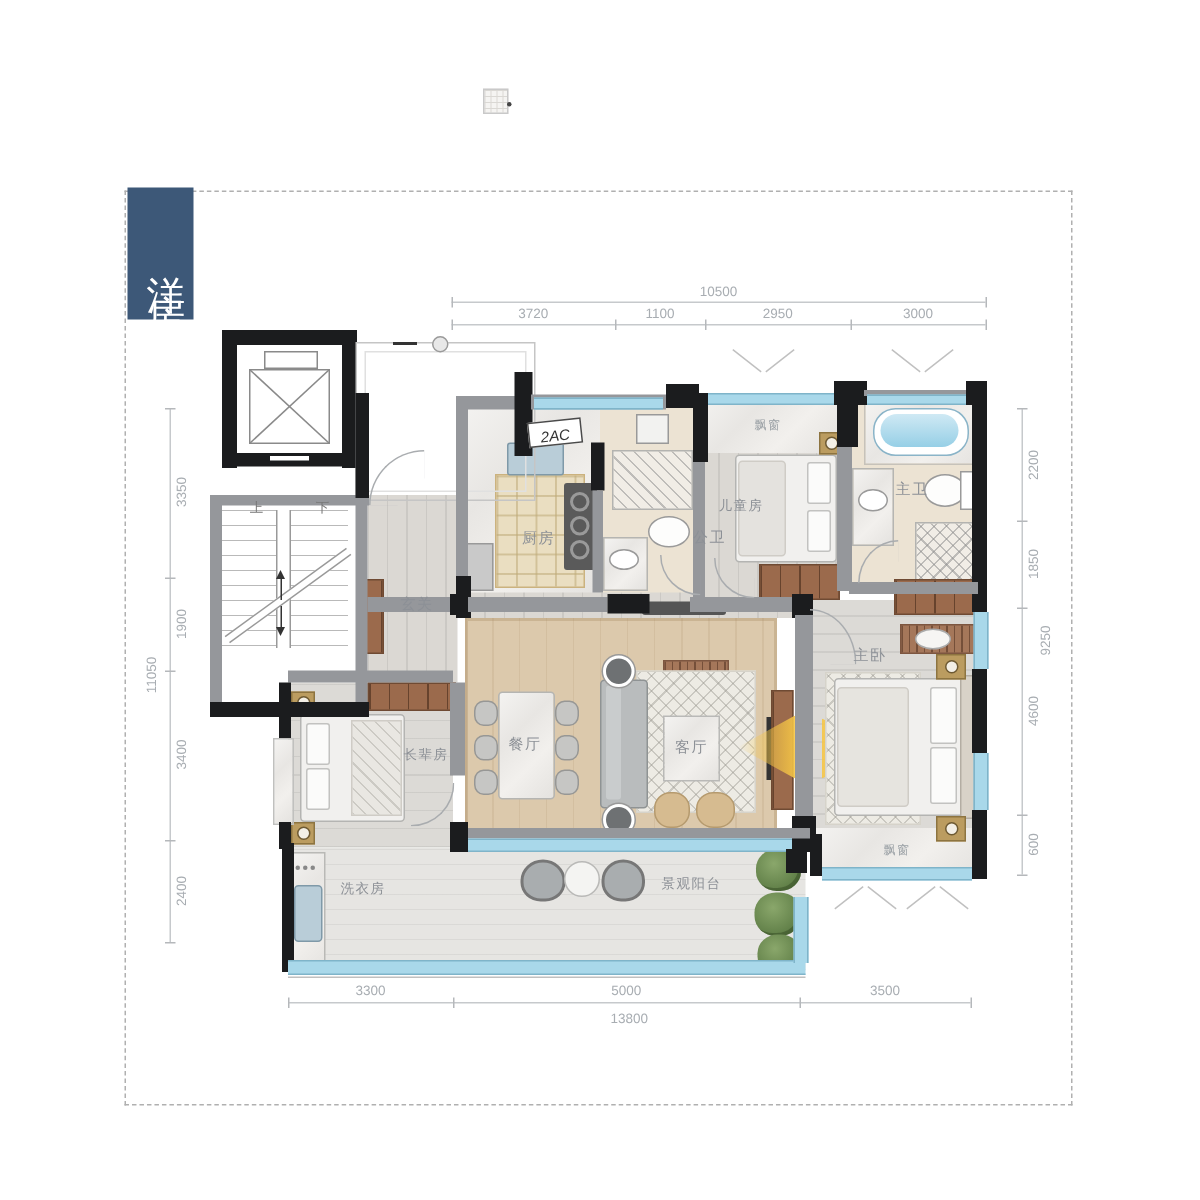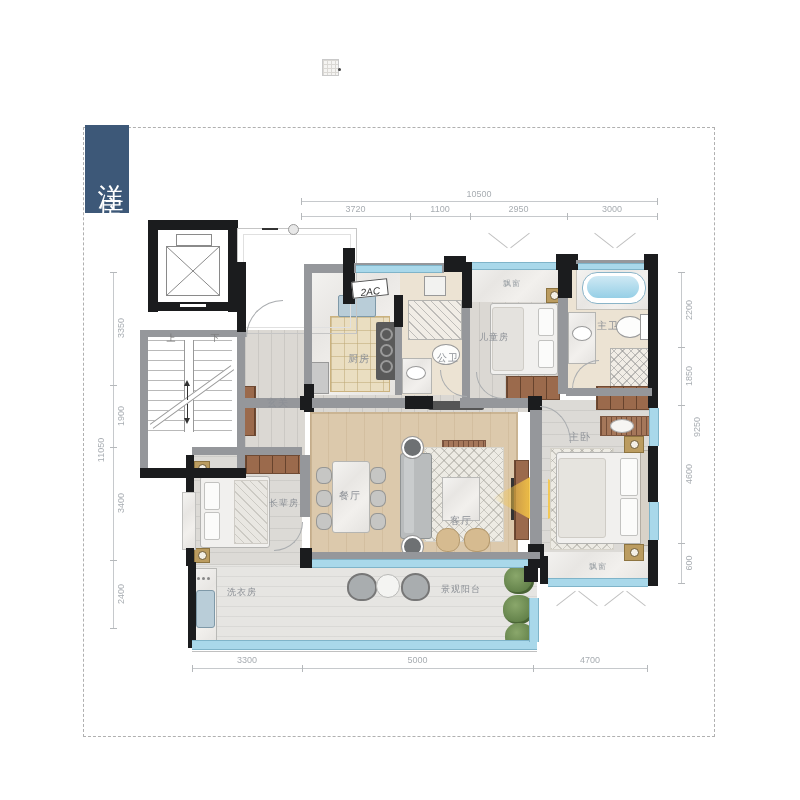--- a/index.html
+++ b/index.html
@@ -274,26 +274,26 @@
   <div class="abs thin" style="left:592px;top:240px;width:24px;height:1px;transform:rotate(38deg)"></div>
   <div class="abs thin" style="left:614px;top:240px;width:24px;height:1px;transform:rotate(-38deg)"></div>
   <div class="abs thin" style="left:554px;top:598px;width:24px;height:1px;transform:rotate(-38deg)"></div>
   <div class="abs thin" style="left:576px;top:598px;width:24px;height:1px;transform:rotate(38deg)"></div>
   <div class="abs thin" style="left:602px;top:598px;width:24px;height:1px;transform:rotate(-38deg)"></div>
   <div class="abs thin" style="left:624px;top:598px;width:24px;height:1px;transform:rotate(38deg)"></div>
 
   <div class="abs" style="left:352px;top:280px;width:34px;height:15px;border:1px solid #4a4a4a;background:#fff;transform:rotate(-6deg);text-align:center"><span class="dim" style="color:#333;font-style:italic;font-size:10px">2AC</span></div>
 
   <div class="abs lbl" style="left:330px;top:352px;width:58px">厨房</div>
-  <div class="abs lbl" style="left:428px;top:351px;width:40px">公卫</div>
+  <div class="abs lbl" style="left:453px;top:351px;width:40px">公卫</div>
   <div class="abs lbl" style="left:464px;top:331px;width:60px;font-size:9px">儿童房</div>
   <div class="abs lbl" style="left:588px;top:319px;width:40px">主卫</div>
   <div class="abs lbl" style="left:256px;top:396px;width:44px">玄关</div>
   <div class="abs lbl" style="left:332px;top:489px;width:36px">餐厅</div>
-  <div class="abs lbl" style="left:440px;top:514px;width:42px">客厅</div>
+  <div class="abs lbl" style="left:440px;top:491px;width:42px">客厅</div>
   <div class="abs lbl" style="left:558px;top:430px;width:44px">主卧</div>
   <div class="abs lbl" style="left:256px;top:497px;width:56px;font-size:9px">长辈房</div>
   <div class="abs lbl" style="left:216px;top:586px;width:52px;font-size:9px">洗衣房</div>
   <div class="abs lbl" style="left:428px;top:583px;width:66px;font-size:9px">景观阳台</div>
   <div class="abs lbl-s" style="left:490px;top:278px;width:44px">飘窗</div>
   <div class="abs lbl-s" style="left:576px;top:561px;width:44px">飘窗</div>
   <div class="abs dim" style="left:164px;top:332px;width:14px;color:#777">上</div>
   <div class="abs dim" style="left:208px;top:332px;width:14px;color:#777">下</div>
 
   <div class="abs dim" style="left:301px;top:189px;width:356px">10500</div>
@@ -330,20 +330,21 @@
   <div class="abs tick" style="left:678px;top:405px;width:7px;height:1px"></div>
   <div class="abs tick" style="left:678px;top:543px;width:7px;height:1px"></div>
   <div class="abs tick" style="left:678px;top:583px;width:7px;height:1px"></div>
   <span class="abs dim rot" style="left:689px;top:310px">2200</span>
   <span class="abs dim rot" style="left:689px;top:376px">1850</span>
   <span class="abs dim rot" style="left:689px;top:474px">4600</span>
   <span class="abs dim rot" style="left:689px;top:563px">600</span>
 
   <div class="abs dim" style="left:192px;top:655px;width:110px">3300</div>
   <div class="abs dim" style="left:302px;top:655px;width:231px">5000</div>
-  <div class="abs dim" style="left:533px;top:655px;width:114px">4700</div>
+  <div class="abs dim" style="left:533px;top:655px;width:114px">3500</div>
   <div class="abs dimline" style="left:192px;top:668px;width:455px;height:1px"></div>
   <div class="abs tick" style="left:192px;top:665px;width:1px;height:7px"></div>
   <div class="abs tick" style="left:302px;top:665px;width:1px;height:7px"></div>
   <div class="abs tick" style="left:533px;top:665px;width:1px;height:7px"></div>
   <div class="abs tick" style="left:647px;top:665px;width:1px;height:7px"></div>
+  <div class="abs dim" style="left:192px;top:674px;width:455px">13800</div>
 
 </div>
 
 </body></html>

